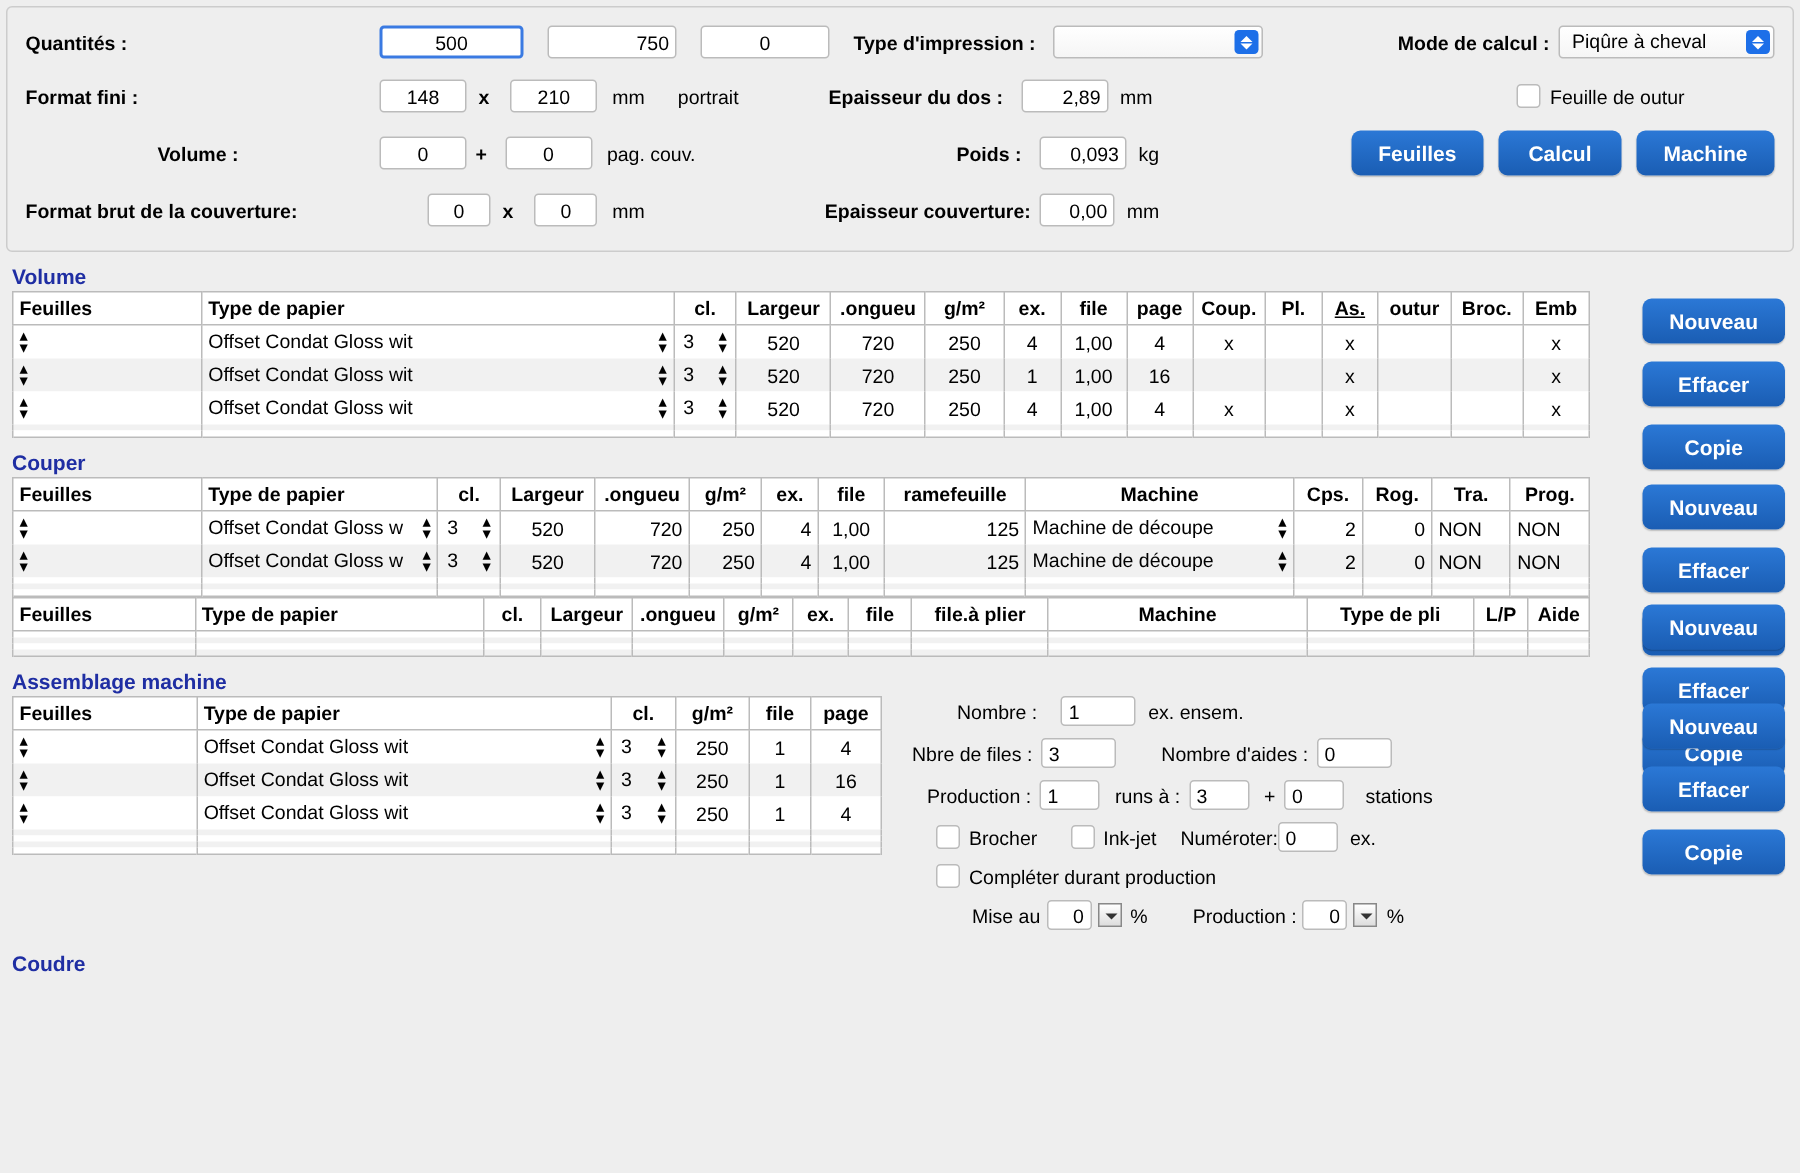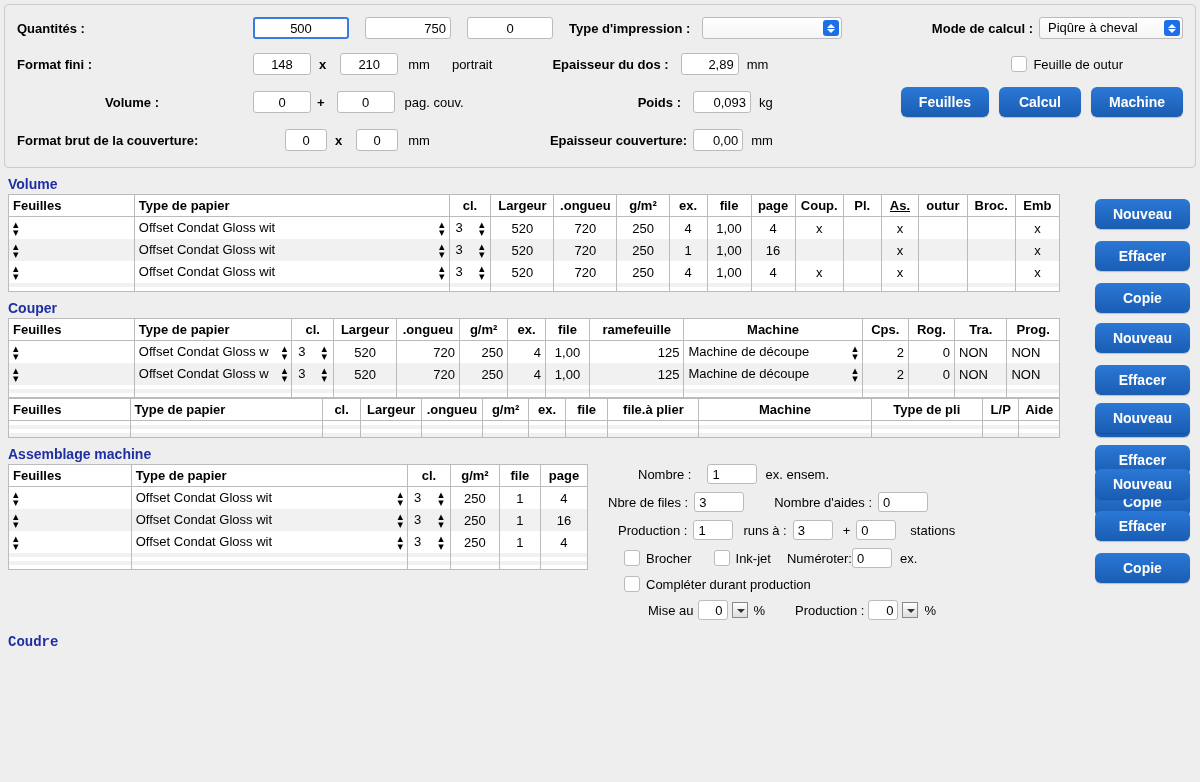--- a/index.html
+++ b/index.html
@@ -692,15 +692,15 @@
       </div>
     </div>
 
     <div class="btncol" style="top:5px;">
       <span class="btn" data-name="asm-nouveau-button">Nouveau</span>
       <span class="btn" data-name="asm-effacer-button">Effacer</span>
       <span class="btn" data-name="asm-copie-button">Copie</span>
     </div>
   </div>
 
-  <div class="section-title" style="margin-top:6px;font-family:Liberation Mono, monospace;" data-name="coudre-section-title">Coudre</div>
+  <div class="section-title" style="margin-top:6px;" data-name="coudre-section-title">Coudre</div>
 
 </div>
 
 </body></html>

